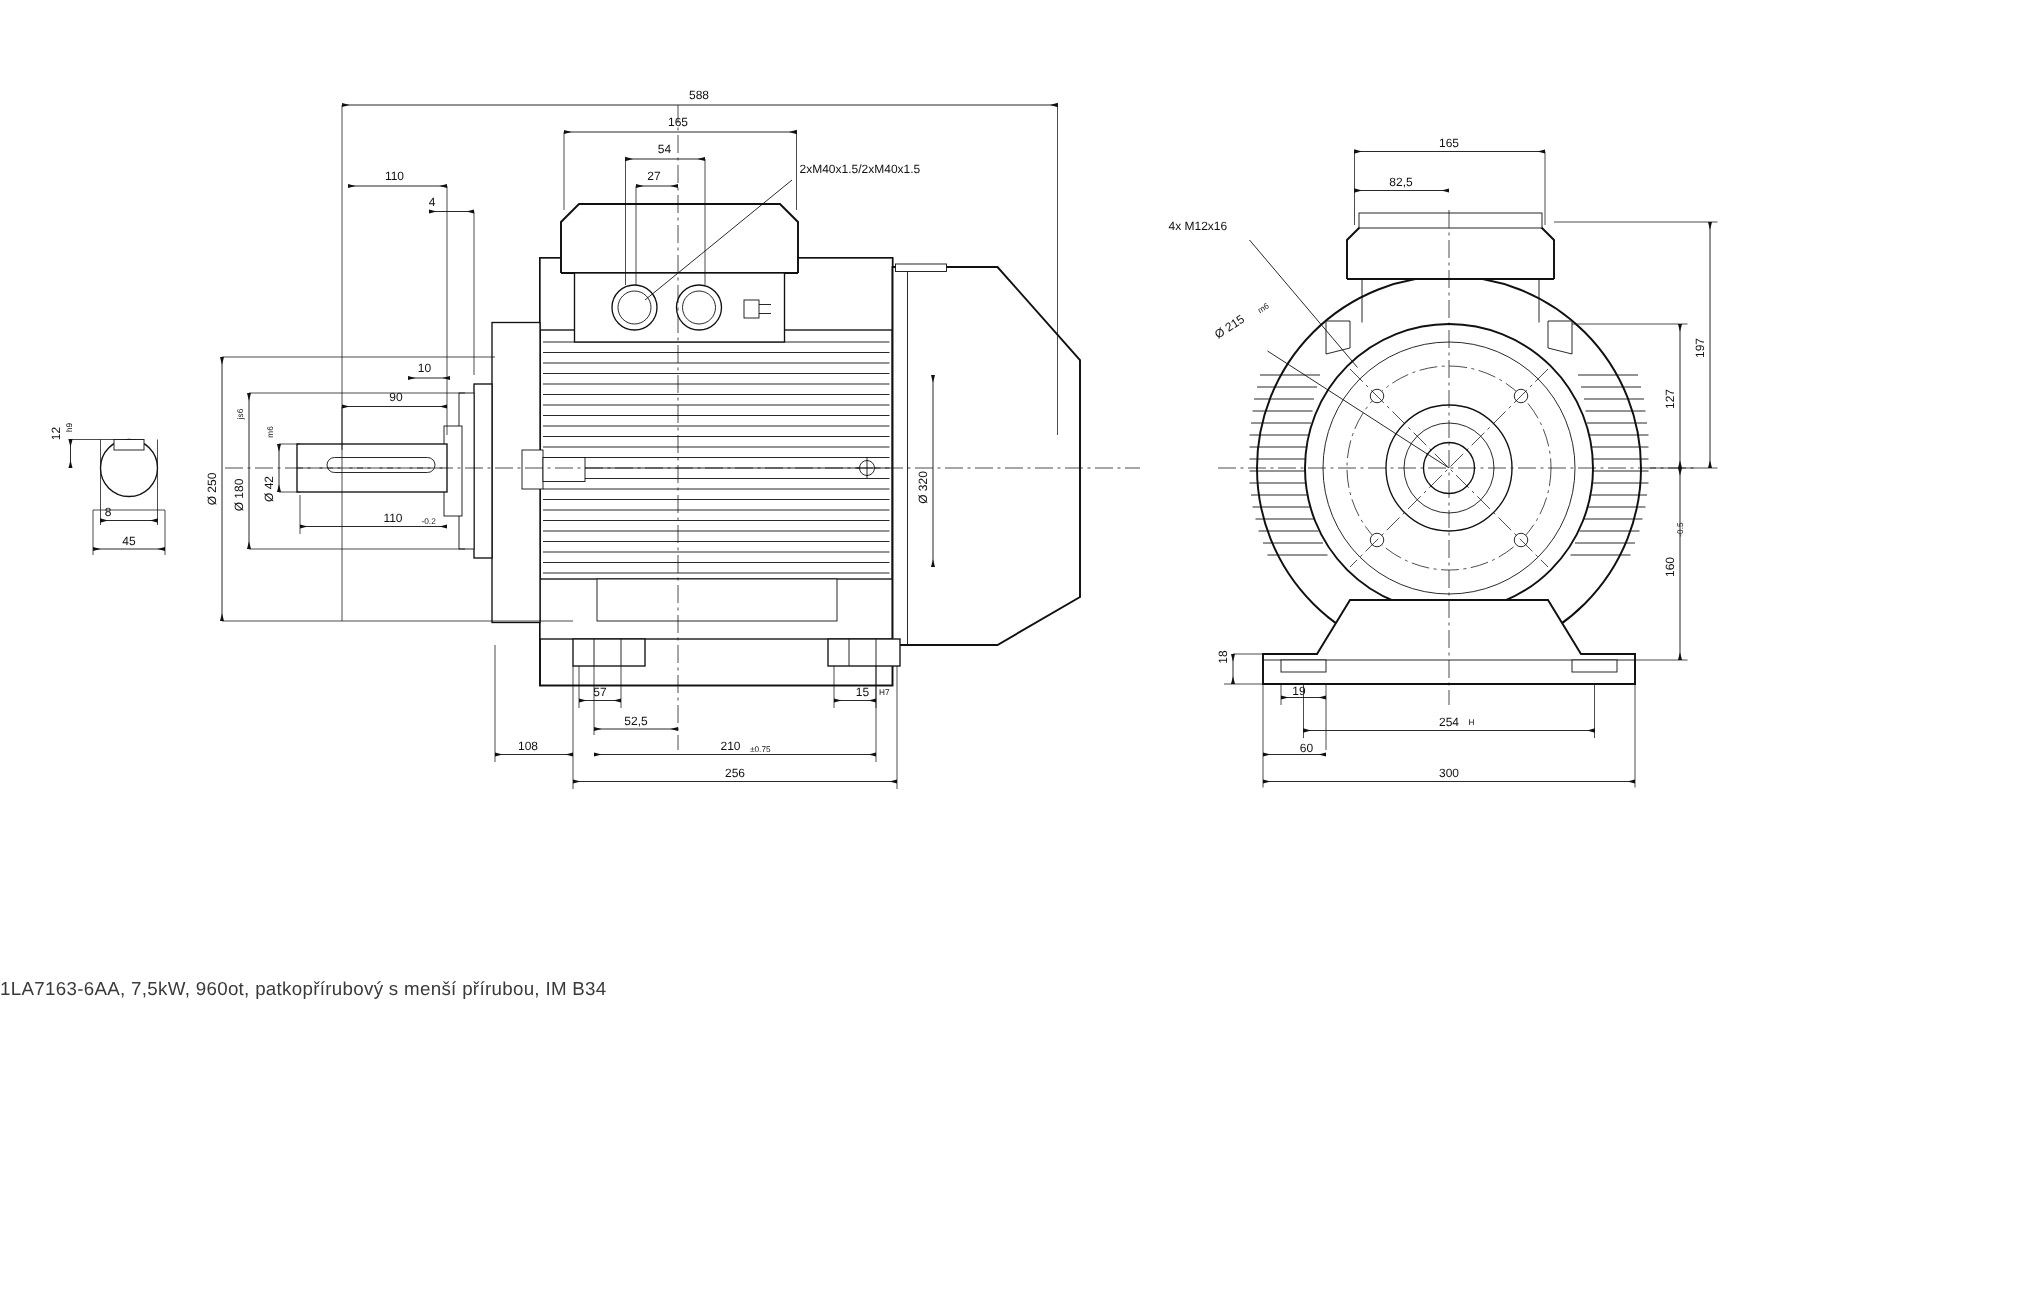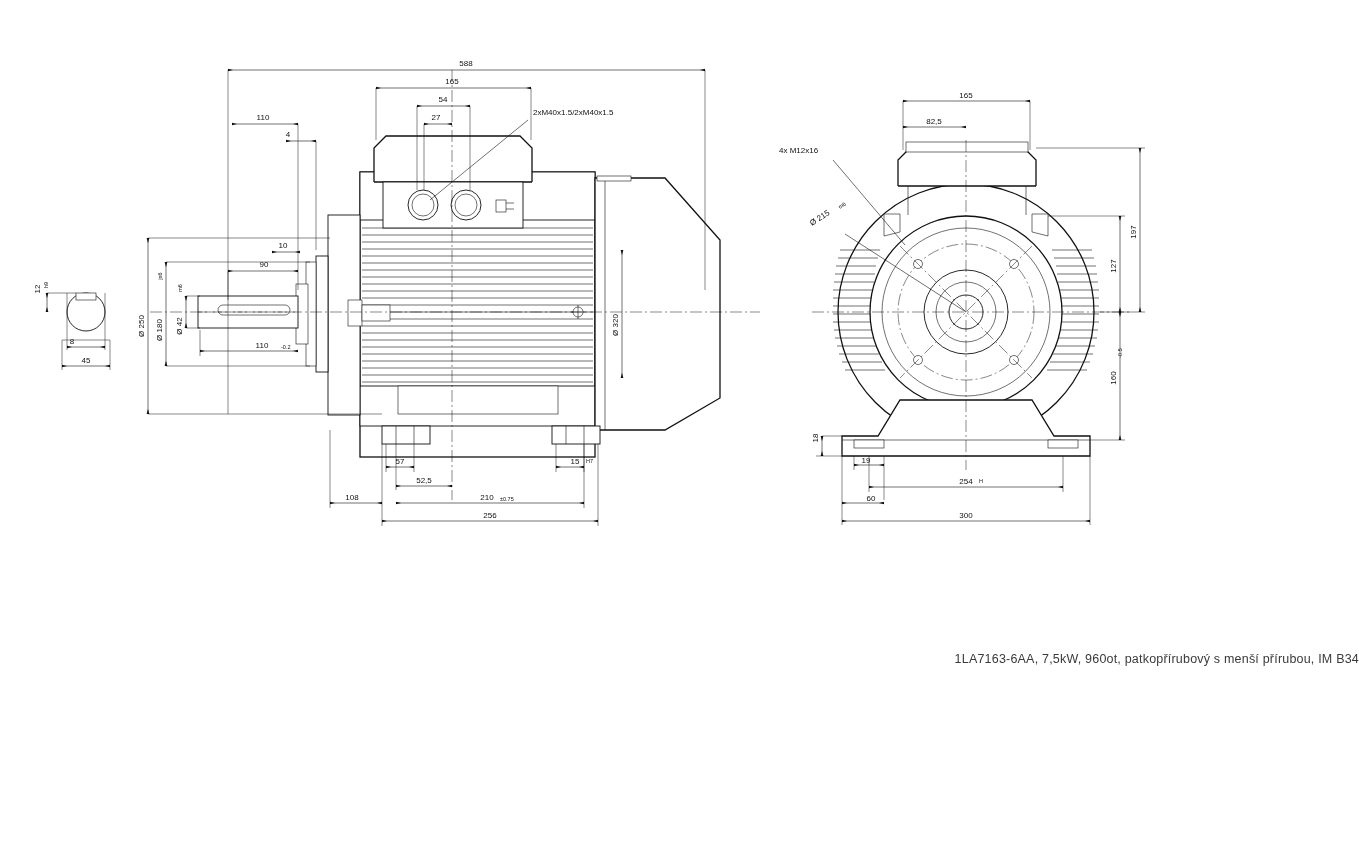--- a/index.html
+++ b/index.html
@@ -3,21 +3,21 @@
 <meta charset="utf-8">
 <style>
   html,body{margin:0;padding:0;background:#ffffff;}
   body{width:1359px;height:859px;position:relative;overflow:hidden;
        font-family:"Liberation Sans",sans-serif;color:#111;}
   #stage{position:absolute;left:0;top:0;width:1274px;height:859px;border-radius:11px;}
   svg{position:absolute;left:0;top:0;width:1359px;height:859px;}
   .dim{font-family:"Liberation Sans",sans-serif;font-size:8px;fill:#111;}
   .dimsm{font-family:"Liberation Sans",sans-serif;font-size:5.5px;fill:#111;}
   .note{font-family:"Liberation Sans",sans-serif;font-size:8px;fill:#111;}
-  .caption{position:absolute;left:0;top:652px;width:1359px;text-align:right;
+  .caption{position:absolute;left:0;top:652px;width:1359px;text-align:left;
            font-size:12.5px;color:#3a3a3a;letter-spacing:.2px;}
   .ln{stroke:#111;fill:none;}
   .thin{stroke-width:.6;}
   .med{stroke-width:.9;}
   .thick{stroke-width:1.3;}
   .ext{stroke:#111;stroke-width:.5;}
   .ctr{stroke:#111;stroke-width:.5;stroke-dasharray:12 3 2 3;}
   .fillw{fill:#fff;}
 </style>
 </head>

